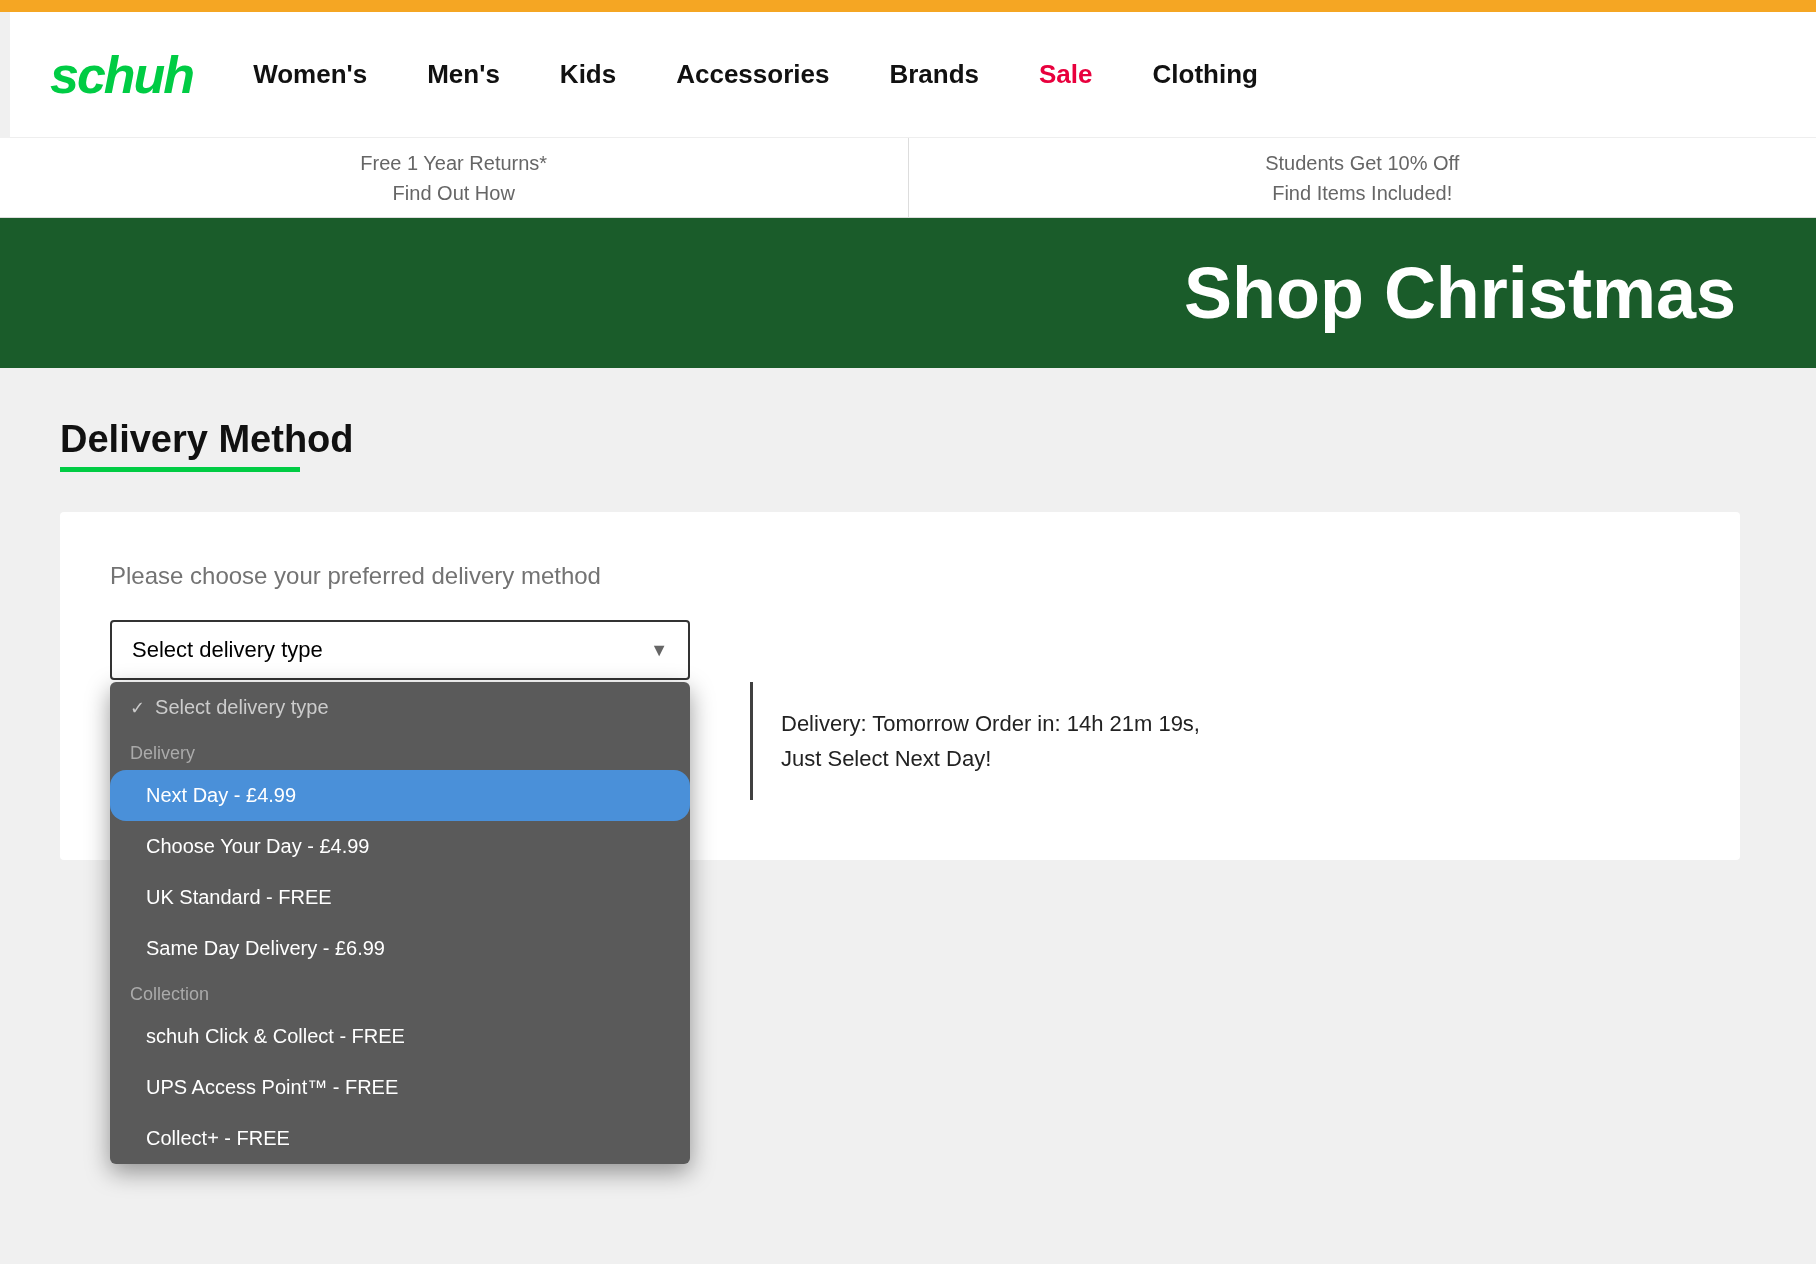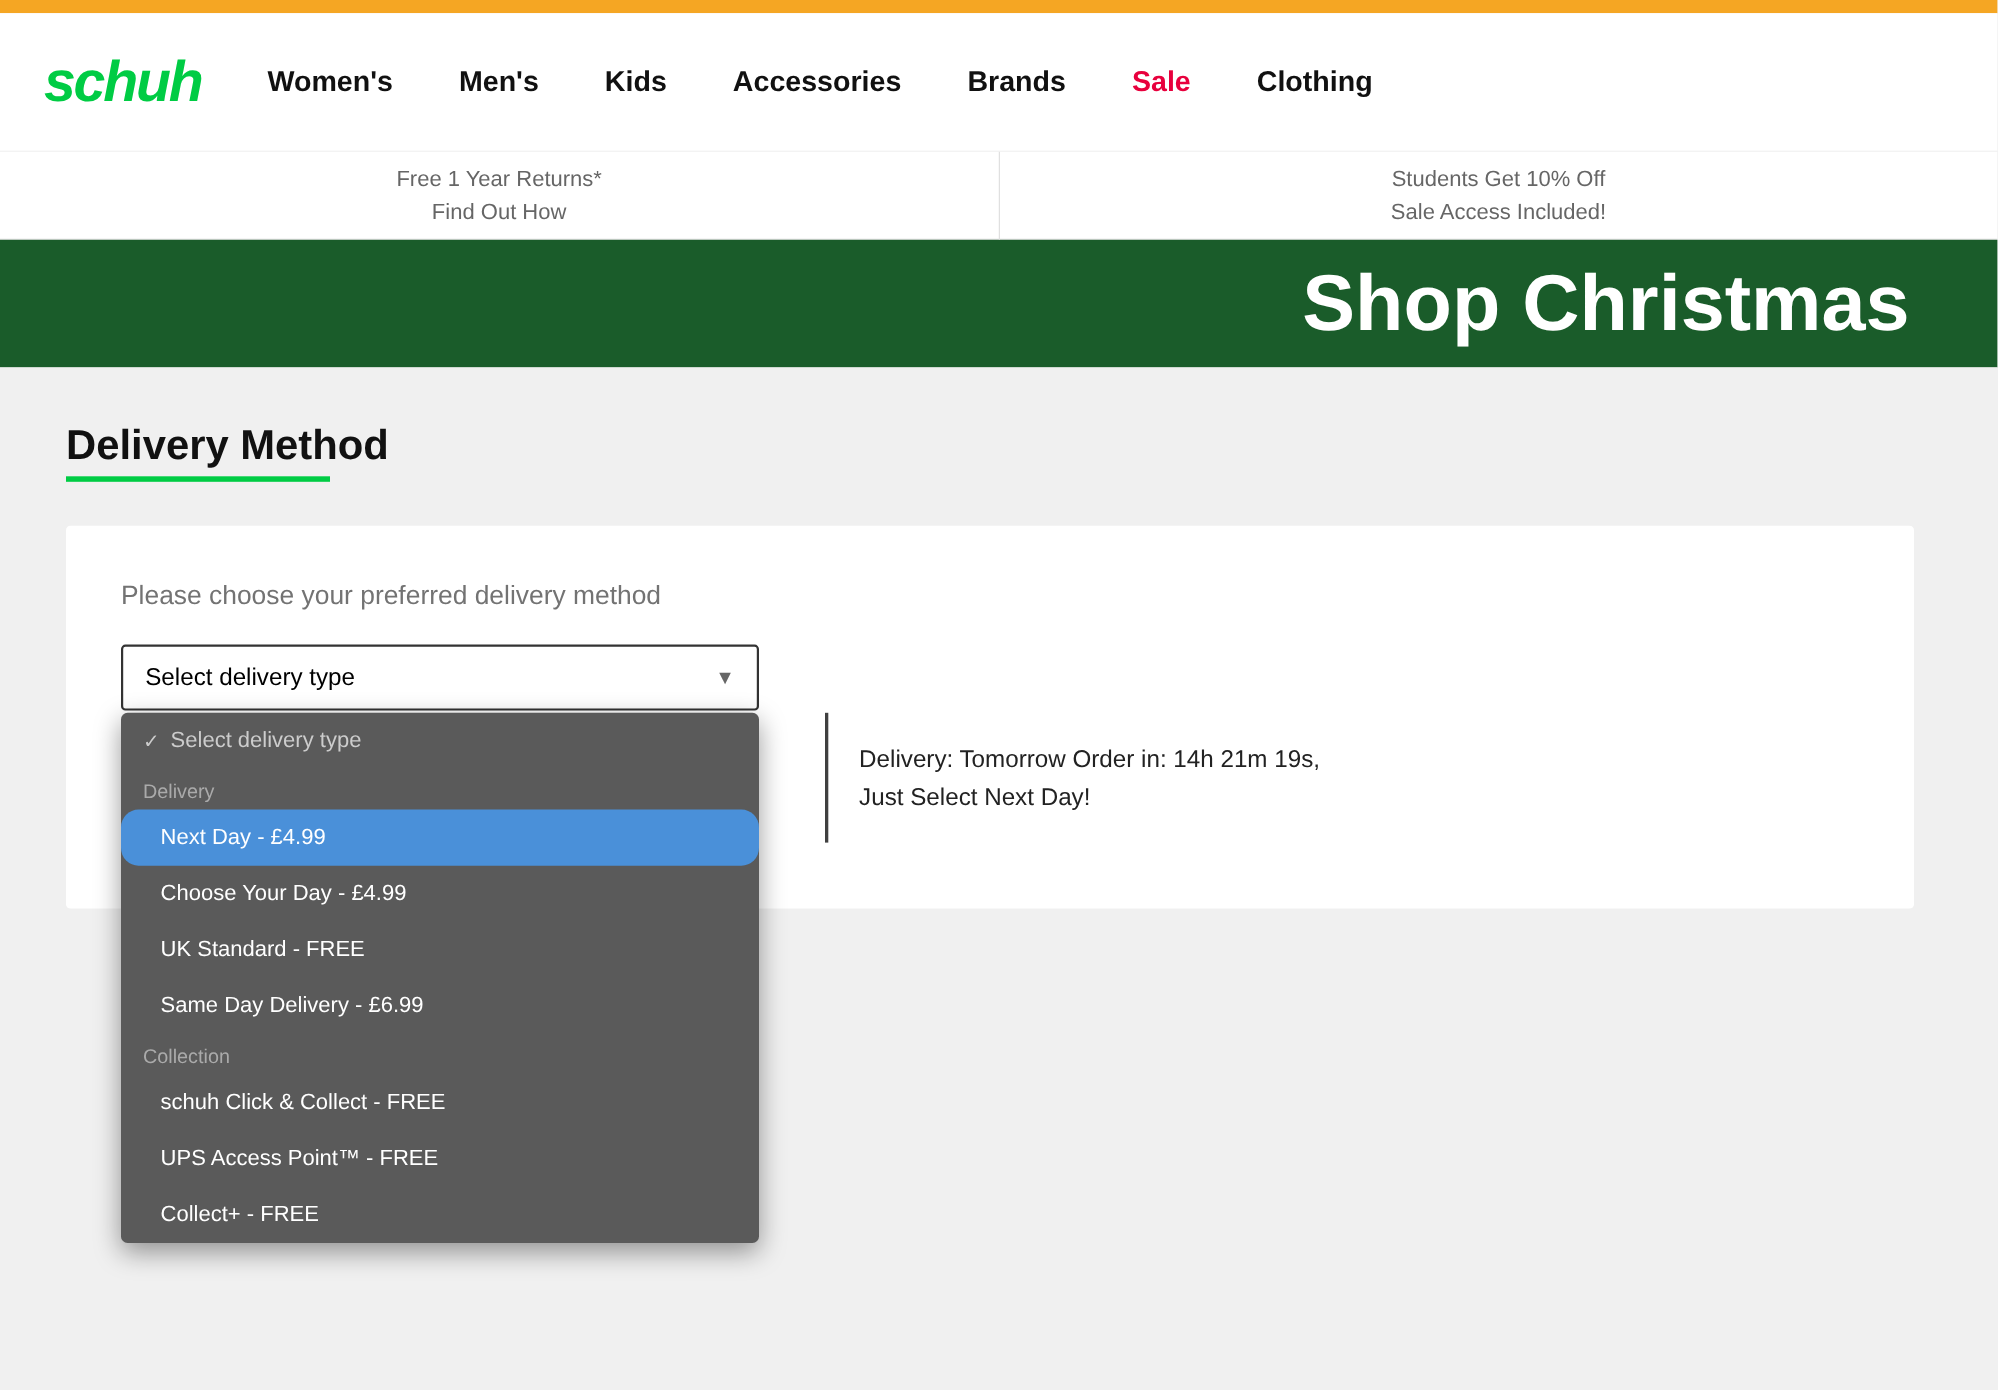--- a/index.html
+++ b/index.html
@@ -18,20 +18,21 @@
     }
 
     
     .header {
       background: #fff;
       display: flex;
       align-items: center;
       padding: 0 40px;
       height: 126px;
       border-bottom: 1px solid #eee;
+      margin-left: 10px;
     }
     .logo {
       font-size: 52px;
       font-weight: 900;
       color: #00CC44;
       font-style: italic;
       margin-right: 60px;
       letter-spacing: -2px;
     }
     .nav-links {
@@ -73,21 +74,21 @@
       text-align: center;
       font-size: 20px;
       color: #666;
       line-height: 1.5;
       padding: 10px 0;
     }
 
     
     .green-banner {
       background: #1A5C2A;
-      height: 116px;
+      height: 150px;
       display: flex;
       align-items: center;
       justify-content: flex-end;
       padding-right: 80px;
     }
     .green-banner h1 {
       color: #fff;
       font-size: 72px;
       font-weight: 900;
     }
@@ -248,21 +249,21 @@
   </ul>
 </header>
 
 <div class="info-bar">
   <div class="info-bar-left">
     <div>Free 1 Year Returns*</div>
     <div>Find Out How</div>
   </div>
   <div class="info-bar-right">
     <div>Students Get 10% Off</div>
-    <div>Sale Access Included!</div>
+    <div>Find Items Included!</div>
   </div>
 </div>
 
 <div class="green-banner">
   <h1>Shop Christmas</h1>
 </div>
 
 <div class="main-content">
   <div class="delivery-method-section">
     <h2 class="section-title">Delivery Method</h2>

